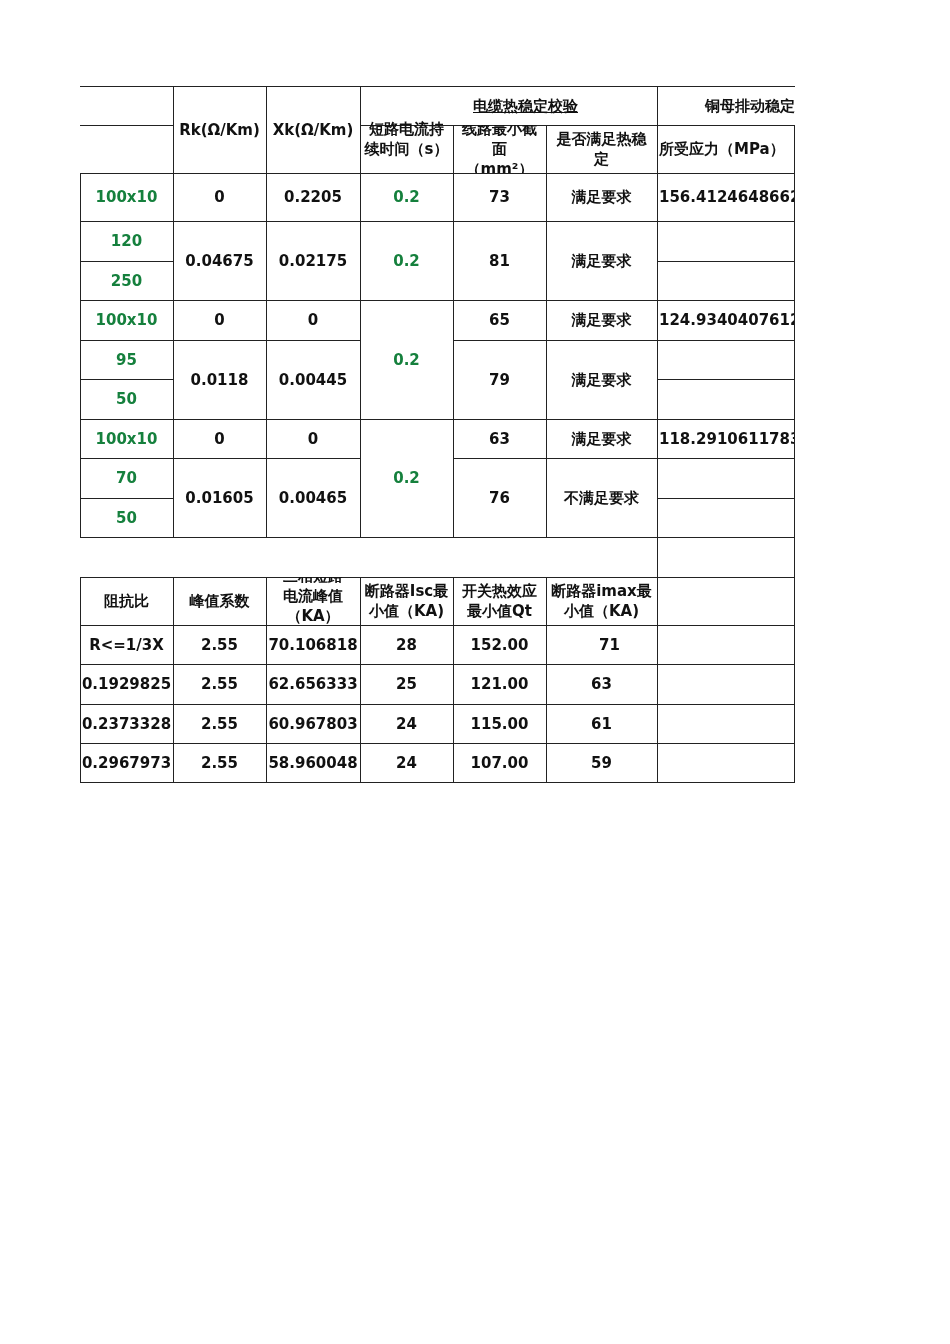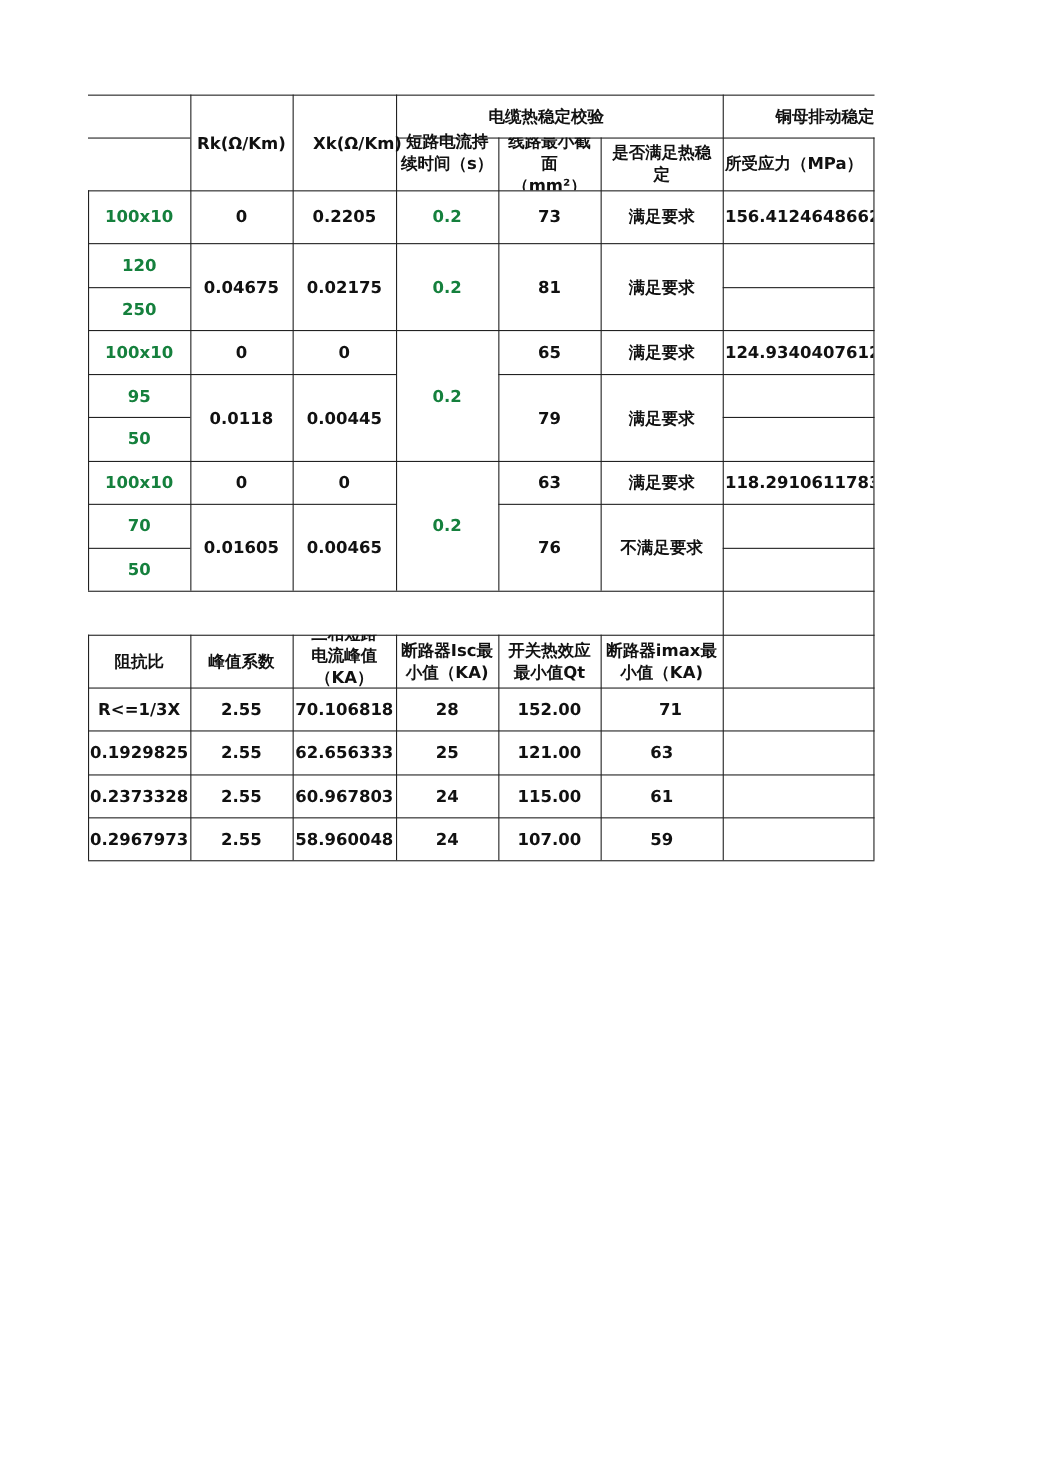--- a/index.html
+++ b/index.html
@@ -56,22 +56,22 @@
   <div class="hl" style="left:80px;top:782px;width:715px;"></div>
   <div class="vl" style="left:80px;top:577px;height:205px;"></div>
   <div class="vl" style="left:173px;top:577px;height:205px;"></div>
   <div class="vl" style="left:266px;top:577px;height:205px;"></div>
   <div class="vl" style="left:360px;top:577px;height:205px;"></div>
   <div class="vl" style="left:453px;top:577px;height:205px;"></div>
   <div class="vl" style="left:546px;top:577px;height:205px;"></div>
 </div>
 
 <div class="c" style="left:173px;top:86px;width:93px;height:87px;">Rk(Ω/Km)</div>
-<div class="c" style="left:278px;top:86px;width:94px;height:87px;text-align:right;">Xk(Ω/Km)</div>
-<div class="c" style="left:348px;top:86px;width:297px;height:39px;">电缆热稳定校验</div>
+<div class="c" style="left:266px;top:86px;width:94px;height:87px;text-align:right;">Xk(Ω/Km)</div>
+<div class="c" style="left:377px;top:86px;width:297px;height:39px;text-decoration:underline;">电缆热稳定校验</div>
 <div class="c" style="left:657px;top:86px;width:150px;height:39px;justify-content:flex-end;padding-right:12px;white-space:nowrap;">铜母排动稳定</div>
 <div class="c" style="left:360px;top:115px;width:93px;height:48px;padding:0 3px;">短路电流持续时间（s）</div>
 <div class="c" style="left:453px;top:125px;width:93px;height:48px;padding:0 7px;">线路最小截面（mm²）</div>
 <div class="c" style="left:546px;top:125px;width:111px;height:48px;padding:0 6px;">是否满足热稳定</div>
 <div class="c l" style="left:657px;top:125px;width:137px;height:48px;white-space:nowrap;">所受应力（MPa）</div>
 
 <div class="c red" style="left:80px;top:173px;width:93px;height:48px;">100x10</div>
 <div class="c" style="left:173px;top:173px;width:93px;height:48px;">0</div>
 <div class="c" style="left:266px;top:173px;width:94px;height:48px;">0.2205</div>
 <div class="c red" style="left:360px;top:173px;width:93px;height:48px;">0.2</div>

